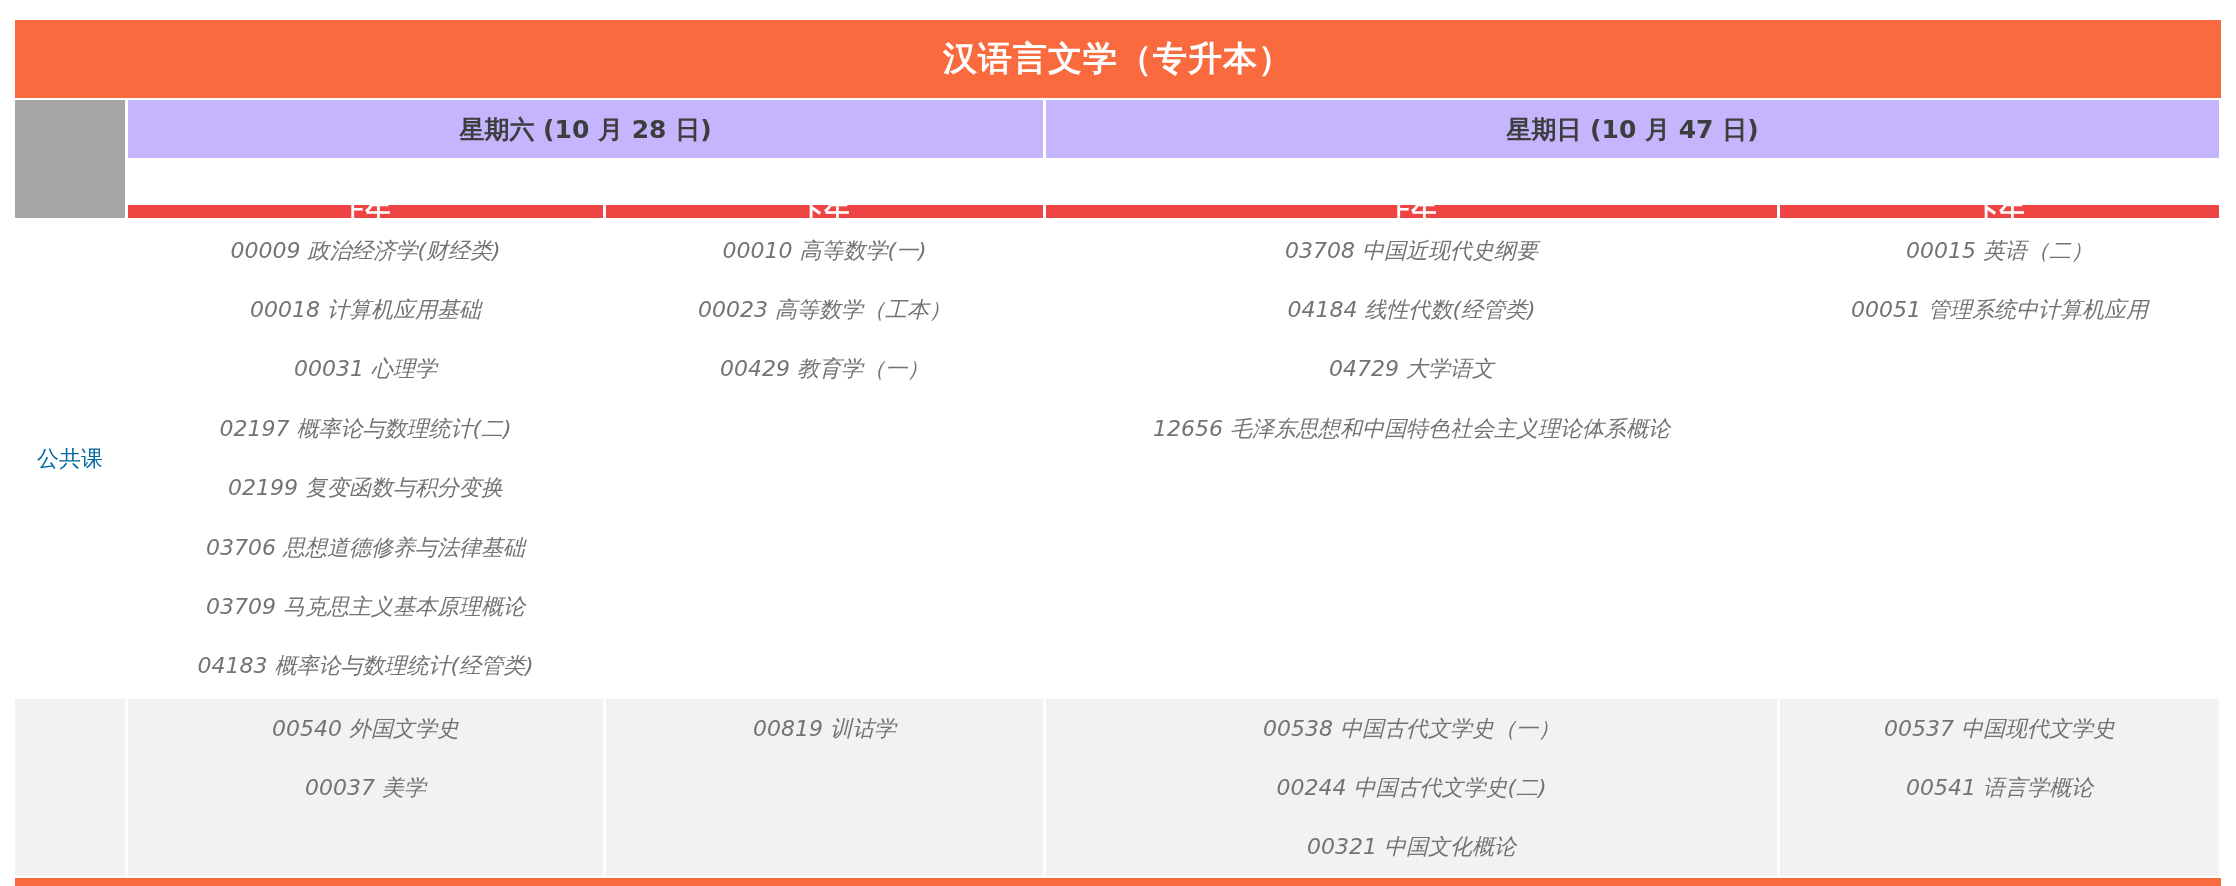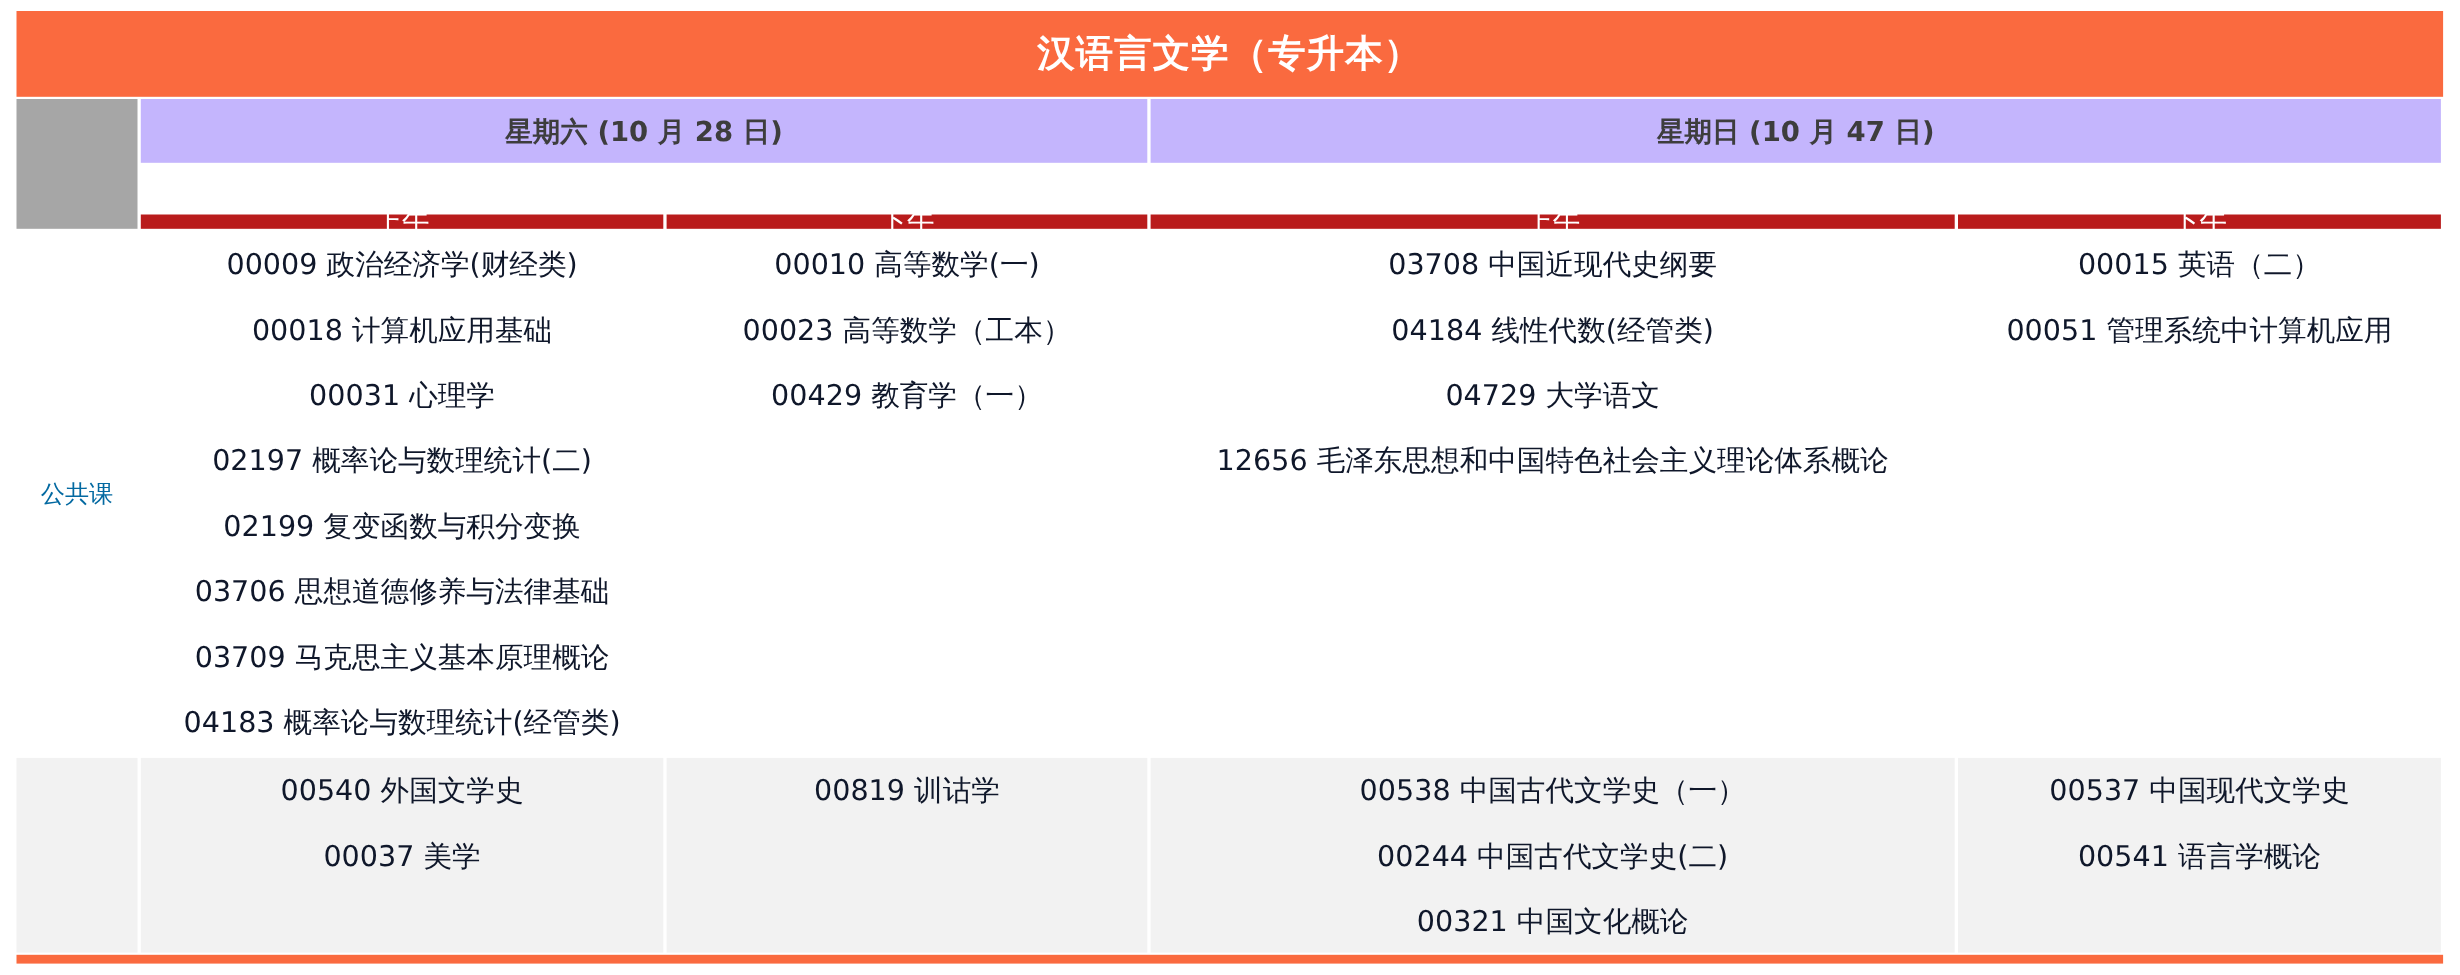--- a/index.html
+++ b/index.html
@@ -11,21 +11,21 @@
   .page {
     position: relative;
     width: 2236px;
     height: 886px;
     background: #ffffff;
     overflow: hidden;
   }
   .inner {
     position: absolute;
     left: 15px;
-    top: 10px;
+    top: 20px;
     width: 2206px;
   }
   .title-bar {
     height: 78px;
     background: #FA6A3F;
     color: #ffffff;
     font-size: 34px;
     font-weight: bold;
     display: flex;
     align-items: center;
@@ -54,24 +54,24 @@
     font-size: 25px;
     font-weight: bold;
     display: flex;
     align-items: center;
     justify-content: center;
   }
   .day-sat { grid-column: 2 / 4; }
   .day-sun { grid-column: 4 / 6; }
   .session-cell {
     grid-row: 2;
-    background: #b91c1c;
+    background: #ef4444;
     color: #ffffff;
     font-size: 25px;
-    font-weight: normal;
+    font-weight: bold;
     display: flex;
     align-items: center;
     justify-content: center;
     margin-top: 44px;
   }
   .s1 { grid-column: 2; }
   .s2 { grid-column: 3; }
   .s3 { grid-column: 4; }
   .s4 { grid-column: 5; }
   .body-grid {
@@ -90,23 +90,24 @@
   .body-cell {
     background: #ffffff;
     overflow: hidden;
   }
   .alt { background: #F2F2F2; }
   .course-item {
     height: 59.4px;
     display: flex;
     align-items: center;
     justify-content: center;
-    font-size: 26px;
-    color: #0f172a;
+    font-size: 22px;
+    color: #737373;
     white-space: nowrap;
+    font-style: italic;
   }
   .bottom-rule {
     margin-top: 2px;
     height: 8px;
     background: #FA6A3F;
   }
 </style>
 </head>
 <body>
 

